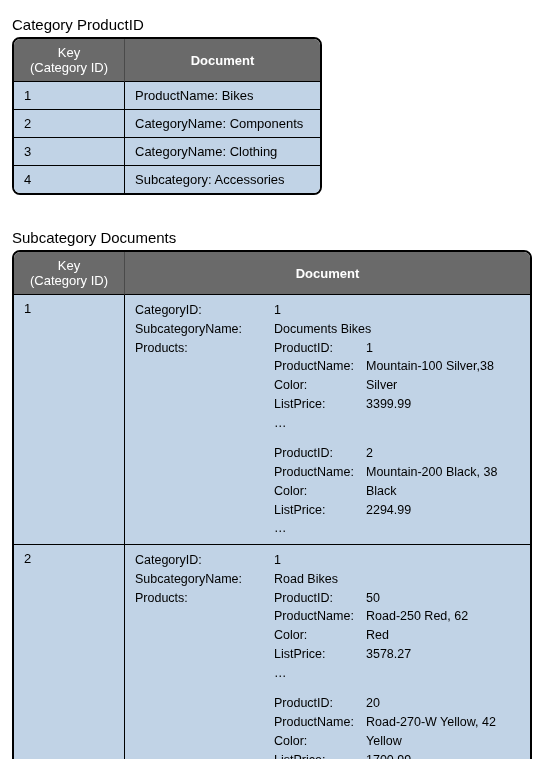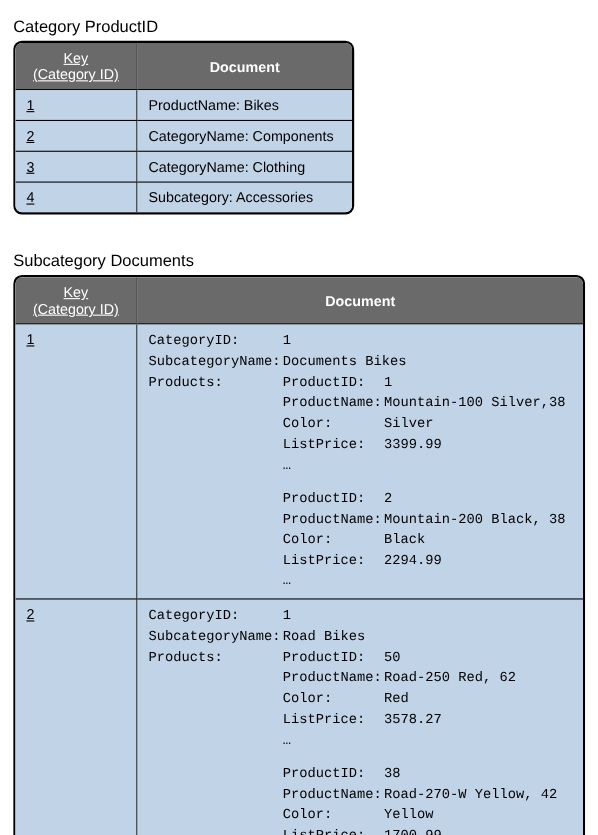--- a/index.html
+++ b/index.html
@@ -33,29 +33,28 @@
   .tbl th:last-child { border-right: none; font-weight: bold; }
   .tbl td {
     background: #c1d3e6;
     border-top: 1px solid #000;
     border-right: 1px solid #000;
     padding: 6px 10px;
     vertical-align: top;
   }
   .tbl td:last-child { border-right: none; }
   .tbl tr:first-child td { border-top: none; }
-  .keycol { width: 90px; text-decoration: underline; }
+  .keycol { width: 90px; }
   .cat-tbl { width: 310px; }
   .sub-tbl { width: 520px; }
   .doc-cell { font-size: 12.5px; line-height: 1.5; padding: 8px 10px 10px 10px;}
   .kv-grid {
     display: grid;
     grid-template-columns: 118px 1fr;
-    column-gap: 4px;
-    font-family: Liberation Mono, monospace;
+    column-gap: 21px;
   }
   .prod-grid {
     display: grid;
     grid-template-columns: 88px 1fr;
     column-gap: 4px;
   }
 </style>
 </head>
 <body>
 
@@ -168,21 +167,21 @@
               <span>3578.27</span>
               <span>…</span>
               <span></span>
             </div>
           </div>
           <div style="height:12px;"></div>
           <div class="kv-grid">
             <span></span>
             <div class="prod-grid">
               <span>ProductID:</span>
-              <span>38</span>
+              <span>20</span>
               <span>ProductName:</span>
               <span>Road-270-W Yellow, 42</span>
               <span>Color:</span>
               <span>Yellow</span>
               <span>ListPrice:</span>
               <span>1700.99</span>
             </div>
           </div>
         </td>
       </tr>

